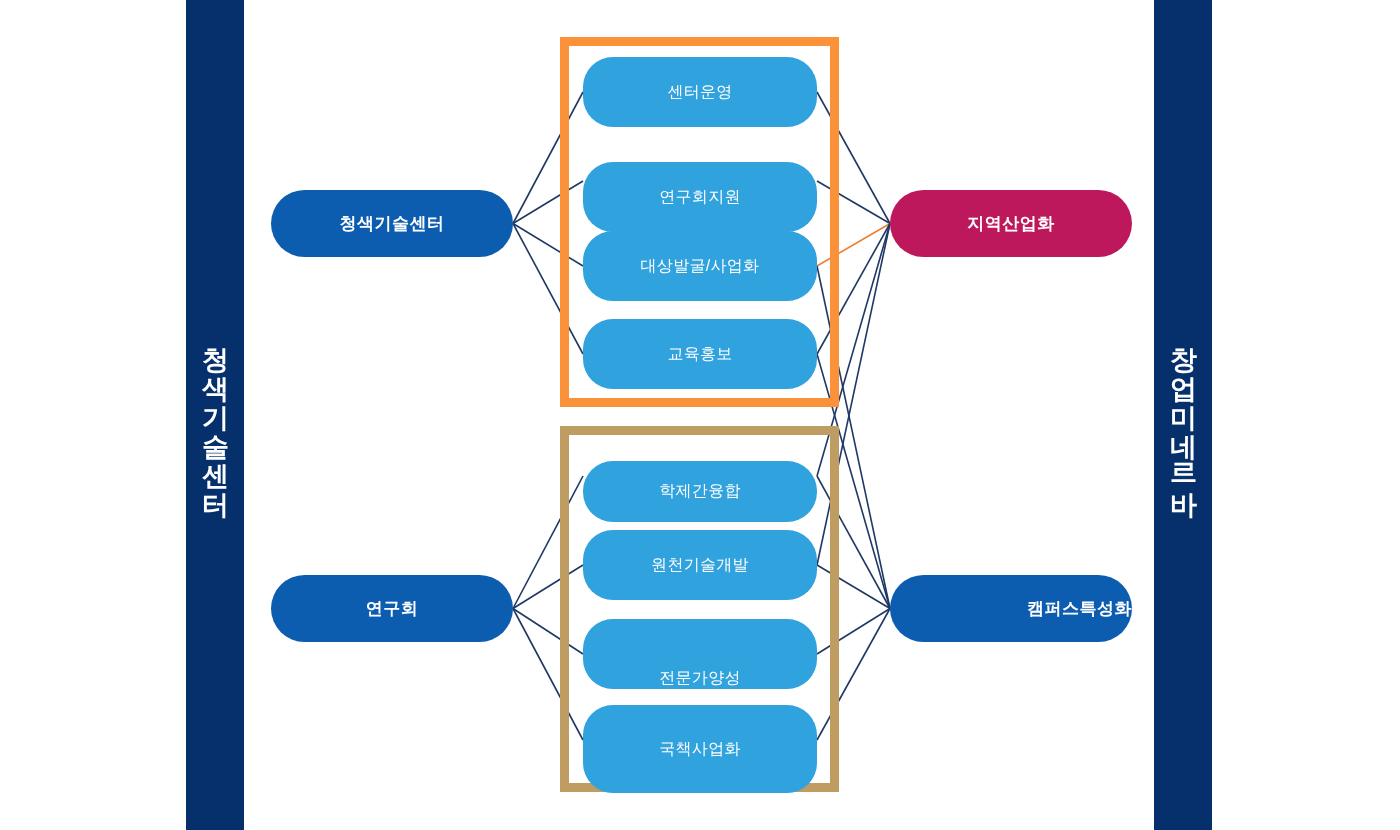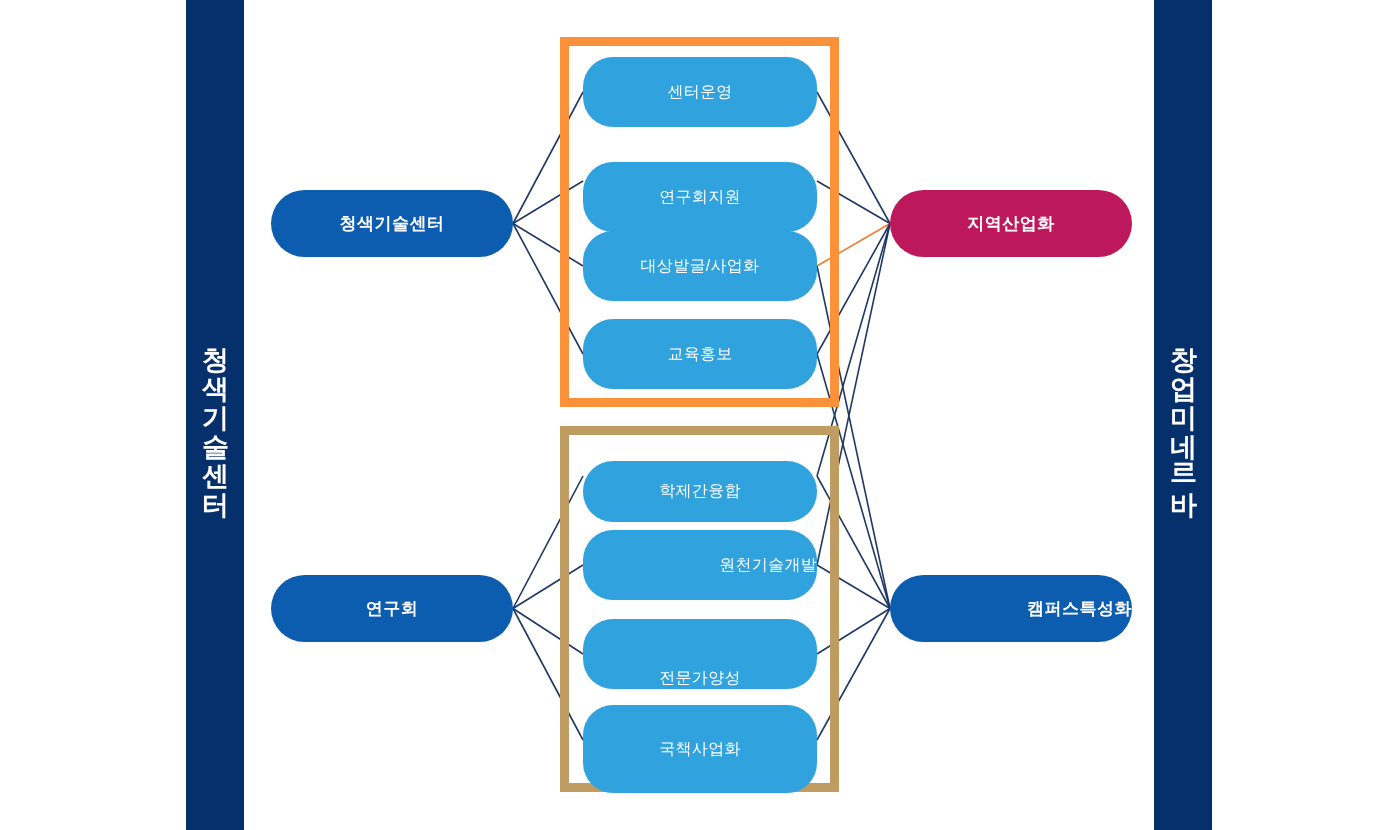--- a/index.html
+++ b/index.html
@@ -99,21 +99,21 @@
   #node-campus    { left: 890px; top: 575px;  width: 242px; height: 67px; justify-content: flex-end; }
 
   
   #sub-t0 { left: 583px; top: 57px;  width: 234px; height: 70px; }
   #sub-t1 { left: 583px; top: 146px; width: 234px; height: 70px; margin-top: 16px; }
   #sub-t2 { left: 583px; top: 231px; width: 234px; height: 70px; }
   #sub-t3 { left: 583px; top: 319px; width: 234px; height: 70px; }
 
   
   #sub-b0 { left: 583px; top: 441px; width: 234px; height: 61px; margin-top: 20px; }
-  #sub-b1 { left: 583px; top: 530px; width: 234px; height: 70px; justify-content: flex-end; }
+  #sub-b1 { left: 583px; top: 530px; width: 234px; height: 70px; }
   #sub-b2 { left: 583px; top: 619px; width: 234px; height: 70px; align-items: flex-end; }
   #sub-b3 { left: 583px; top: 705px; width: 234px; height: 88px; }
 </style>
 </head>
 <body>
 
 <div id="canvas">
 
   <div class="side-banner" id="banner-left" style="background: rgb(6, 48, 108);">
     <span class="vtext">청색기술센터</span>

